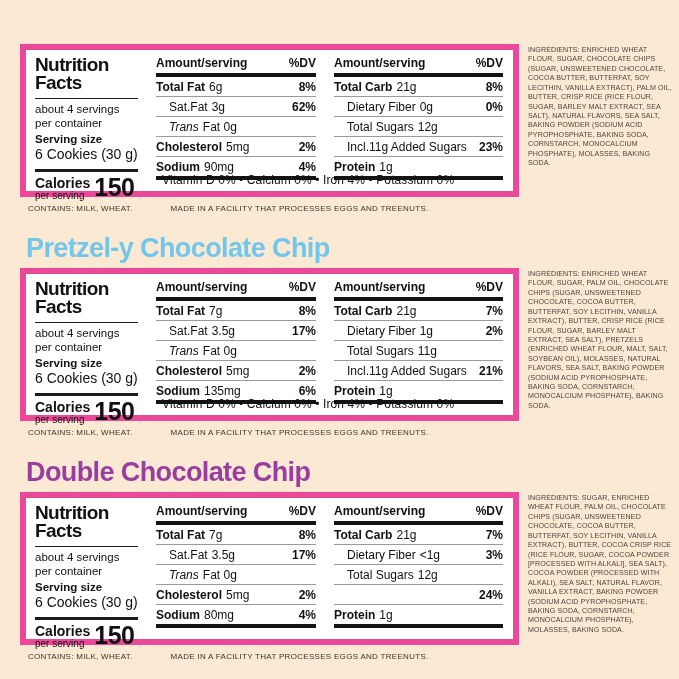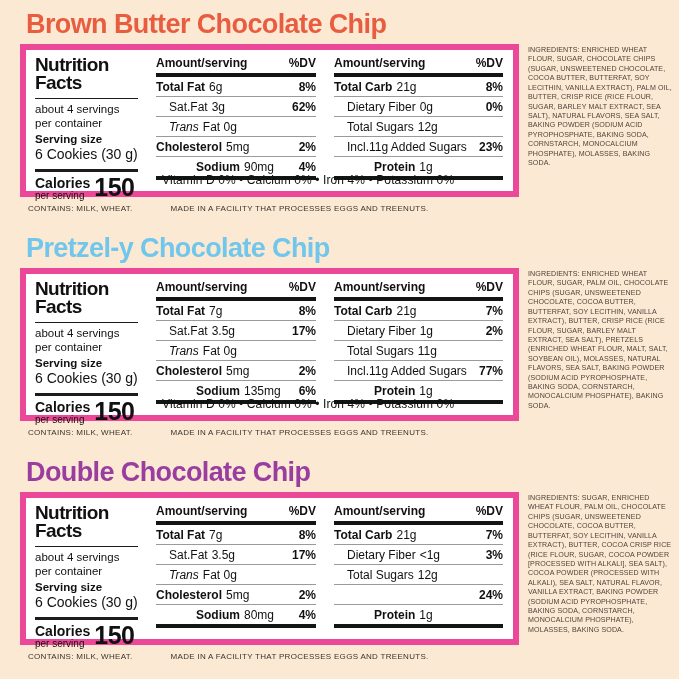--- a/index.html
+++ b/index.html
@@ -48,21 +48,21 @@
   .cal-label{font-size:14px;font-weight:700;line-height:1.05;}
   .cal-note{font-size:10px;line-height:1.2;}
   .cal-value{font-size:25px;font-weight:700;line-height:0.95;letter-spacing:-0.5px;}
   
   .col-nutrients{box-sizing:border-box;display:flex;flex-direction:column;}
   .col-nutrients.mid{width:180px;padding:4px 8px 0 12px;flex:0 0 auto;}
   .col-nutrients.rightc{flex:1;padding:4px 10px 0 10px;}
   .nhead{display:flex;justify-content:space-between;font-size:12px;font-weight:700;padding:2px 0 3px;}
   .bar{border-top:4px solid #141414;}
   .nrow{display:flex;align-items:center;font-size:12px;height:19px;border-bottom:1px solid #9a9a9a;white-space:nowrap;}
-  .nrow.last{border-bottom:none;margin-left:40px;}
+  .nrow.last{border-bottom:none;}
   .nname.b{font-weight:700;}
   .nname.indent{padding-left:13px;}
   .nname.it{font-style:italic;}
   .namt{margin-left:4px;}
   .ndv{margin-left:auto;font-weight:700;}
   .vitamins{
     position:absolute;left:136px;right:10px;bottom:4px;
     font-size:12px;letter-spacing:0.1px;
   }
   
@@ -79,21 +79,20 @@
     font-size:7.1px;line-height:1.33;letter-spacing:0.1px;
     color:#4d463e;
   }
   .ing-label{font-weight:400;color:#433c35;}
 </style>
 </head>
 <body>
 
 <div class="page" id="products-root">
   <section class="product">
-    <h2 class="title" style="color: rgb(232, 92, 64);">Brown Butter Chocolate Chip</h2>
 
     <div class="panel">
       <div class="col-facts">
         <div class="nf-title">
           <div>Nutrition</div>
           <div>Facts</div>
         </div>
         <div class="hair"></div>
         <div class="servings">
           <div>about 4 servings</div>
@@ -270,21 +269,21 @@
           <span class="ndv">2%</span>
         </div>
         <div class="nrow">
           <span class="nname indent">Total Sugars</span>
           <span class="namt">11g</span>
           <span class="ndv"></span>
         </div>
         <div class="nrow">
           <span class="nname indent">Incl.11g Added Sugars</span>
           <span class="namt"></span>
-          <span class="ndv">77%</span>
+          <span class="ndv">21%</span>
         </div>
         <div class="nrow last">
           <span class="nname b">Protein</span>
           <span class="namt">1g</span>
           <span class="ndv"></span>
         </div>
         <div class="bar"></div>
       </div>
 
       <div class="vitamins">Vitamin D 0% • Calcium 0% • Iron 4% • Potassium 0%</div>

